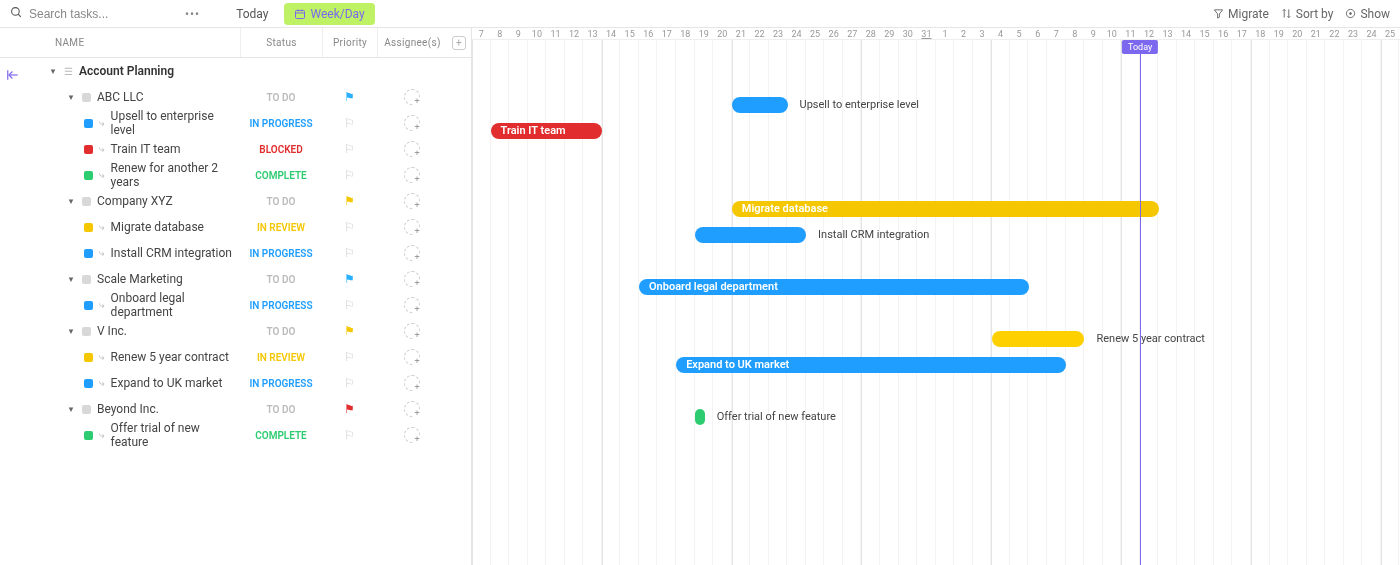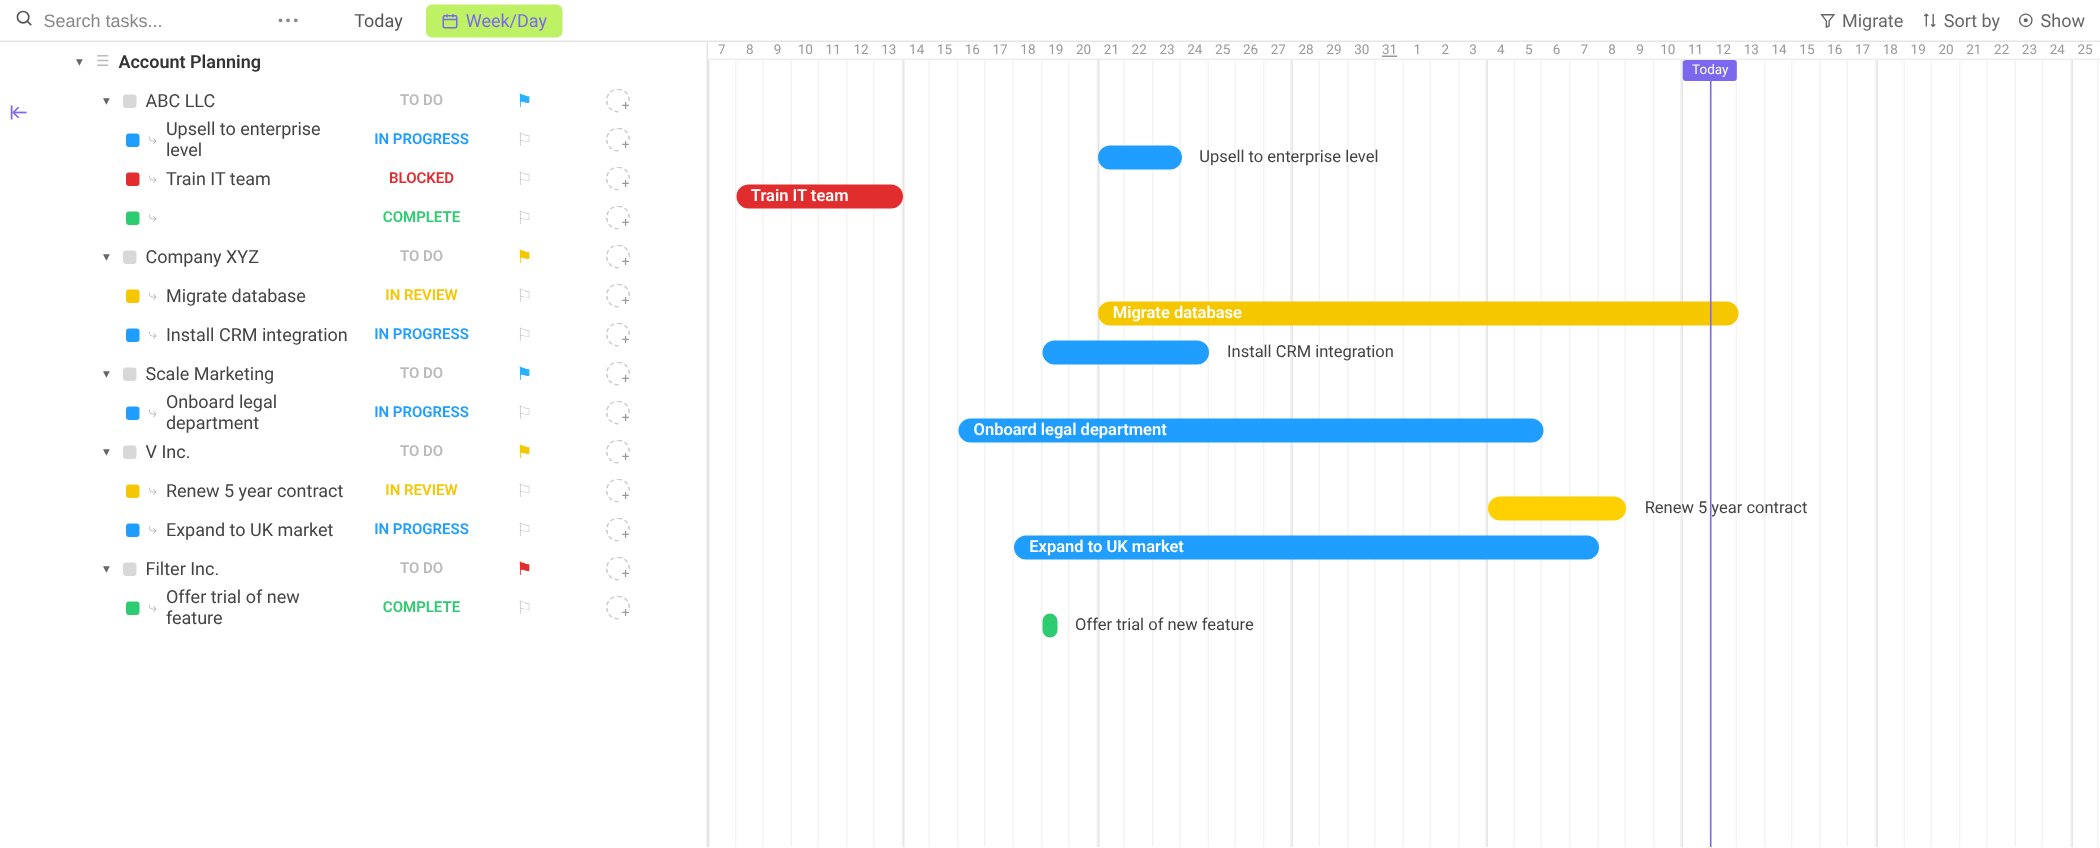--- a/index.html
+++ b/index.html
@@ -148,20 +148,29 @@
 
     <div class="left-pane">
       <span class="collapse-handle">
         <svg width="14" height="14" viewBox="0 0 24 24" fill="none" stroke="#7b68ee" stroke-width="2">
             <line x1="20" y1="12" x2="6" y2="12"></line>
             <polyline points="11 6 5 12 11 18"></polyline>
             <line x1="3" y1="4" x2="3" y2="20"></line>
           </svg>
       </span>
 
+      <div class="left-header">
+        <div class="col-name">NAME</div>
+        <div class="col-status">Status</div>
+        <div class="col-priority">Priority</div>
+        <div class="col-assignee">Assignee(s)</div>
+        <div class="col-add">
+            <span class="plus-square">+</span>
+          </div>
+      </div>
 
       <div class="task-list" id="task-list">
           <div class="row">
             <div class="name-cell" style="padding-left: 48px;">
               <span class="caret">▾</span>
               <span class="folder-dots">☰</span>
               <span class="group-name">Account Planning</span>
             </div>
             <div class="status-cell"></div>
             <div class="priority-cell"></div>
@@ -210,20 +219,21 @@
             </div>
             <div class="assignee-cell">
               <span class="avatar-outline"></span>
             </div>
             <div class="pad"></div>
           </div>
           <div class="row">
             <div class="name-cell" style="padding-left: 84px;">
               <span class="sq sq-green"></span>
               <span class="subtask-icon">⤷</span>
+              <span class="task-name">Renew for another 2 years</span>
             </div>
             <div class="status-cell status-complete">COMPLETE</div>
             <div class="priority-cell">
               <span class="flag-outline">⚐</span>
             </div>
             <div class="assignee-cell">
               <span class="avatar-outline"></span>
             </div>
             <div class="pad"></div>
           </div>
@@ -344,21 +354,21 @@
             </div>
             <div class="assignee-cell">
               <span class="avatar-outline"></span>
             </div>
             <div class="pad"></div>
           </div>
           <div class="row">
             <div class="name-cell" style="padding-left: 66px;">
               <span class="caret">▾</span>
               <span class="sq sq-gray"></span>
-              <span class="parent-name">Filter Inc.</span>
+              <span class="parent-name">Beyond Inc.</span>
             </div>
             <div class="status-cell status-todo">TO DO</div>
             <div class="priority-cell">
               <span class="flag" style="color:#e12d2d">⚑</span>
             </div>
             <div class="assignee-cell">
               <span class="avatar-outline"></span>
             </div>
             <div class="pad"></div>
           </div>

